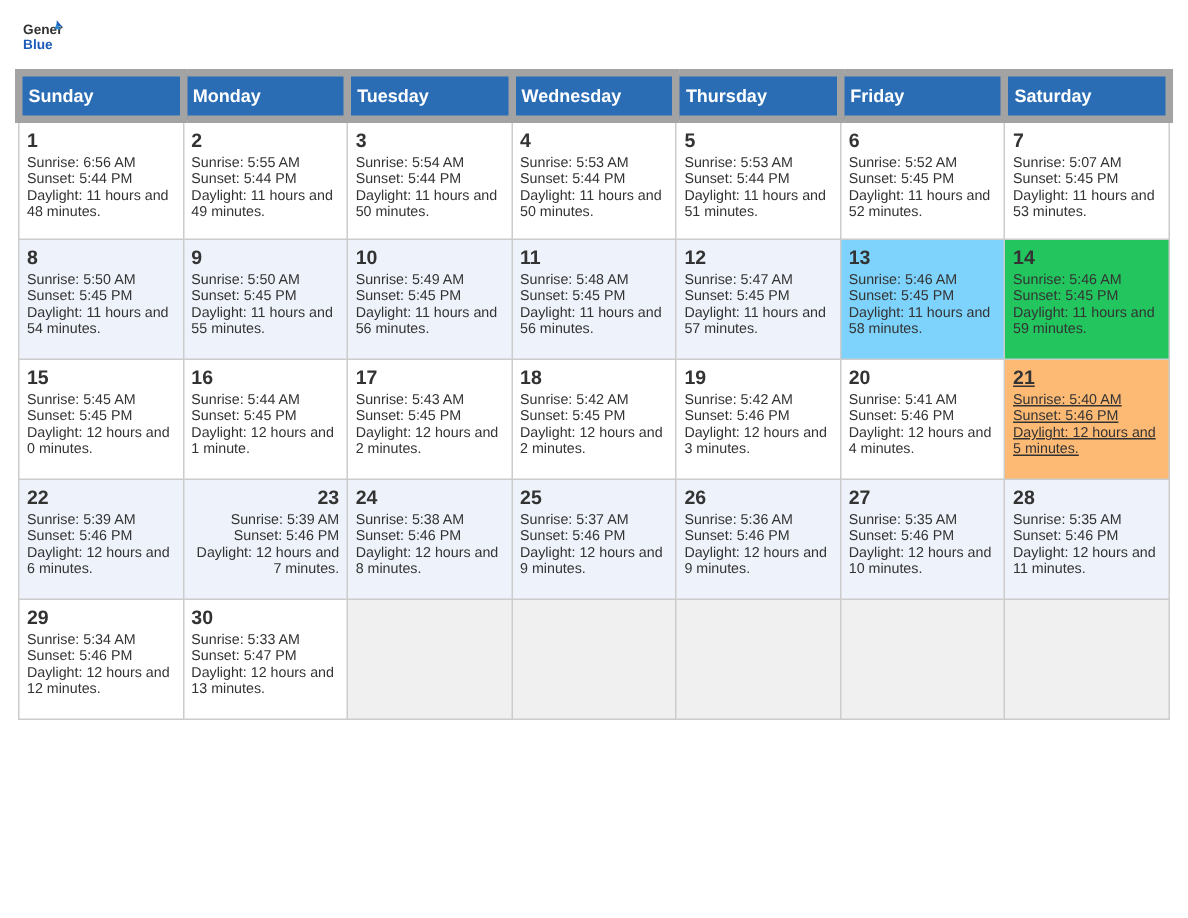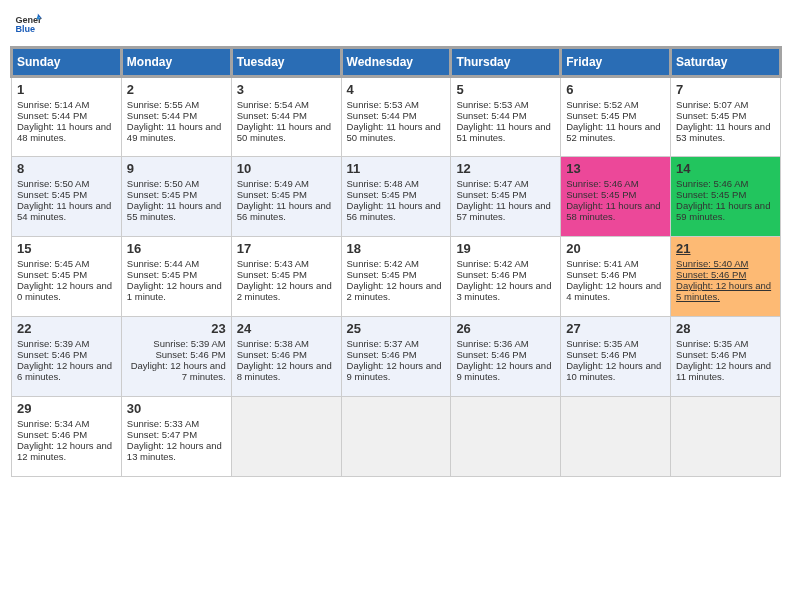--- a/index.html
+++ b/index.html
@@ -43,21 +43,21 @@
       border-collapse: collapse;
       table-layout: fixed;
     }
     th {
       background-color: #2a6db5;
       color: #fff;
       font-size: 12px;
       font-weight: bold;
       padding: 6px 4px;
       text-align: left;
-      border: 3px solid #a3a3a3;
+      border: 5px solid #a3a3a3;
     }
     td {
       border: 1px solid #ccc;
       vertical-align: top;
       padding: 4px 5px;
       font-size: 9.5px;
       color: #333;
       background: #fff;
       height: 80px;
     }
@@ -106,35 +106,35 @@
         <th>Monday</th>
         <th>Tuesday</th>
         <th>Wednesday</th>
         <th>Thursday</th>
         <th>Friday</th>
         <th>Saturday</th>
       </tr>
   </thead>
   <tbody id="calendar-body">
       <tr>
-        <td style="background: rgb(255, 255, 255);"><span class="day-num">1</span><span>Sunrise: 5:14 AM</span><br><span>Sunset: 5:44 PM</span><br><span>Daylight: 11 hours and 48 minutes.</span></td>
+        <td style="background: rgb(255, 255, 255);"><span class="day-num">1</span><span>Sunrise: 6:56 AM</span><br><span>Sunset: 5:44 PM</span><br><span>Daylight: 11 hours and 48 minutes.</span></td>
         <td style="background: rgb(255, 255, 255);"><span class="day-num">2</span><span>Sunrise: 5:55 AM</span><br><span>Sunset: 5:44 PM</span><br><span>Daylight: 11 hours and 49 minutes.</span></td>
         <td style="background: rgb(255, 255, 255);"><span class="day-num">3</span><span>Sunrise: 5:54 AM</span><br><span>Sunset: 5:44 PM</span><br><span>Daylight: 11 hours and 50 minutes.</span></td>
         <td style="background: rgb(255, 255, 255);"><span class="day-num">4</span><span>Sunrise: 5:53 AM</span><br><span>Sunset: 5:44 PM</span><br><span>Daylight: 11 hours and 50 minutes.</span></td>
         <td style="background: rgb(255, 255, 255);"><span class="day-num">5</span><span>Sunrise: 5:53 AM</span><br><span>Sunset: 5:44 PM</span><br><span>Daylight: 11 hours and 51 minutes.</span></td>
         <td style="background: rgb(255, 255, 255);"><span class="day-num">6</span><span>Sunrise: 5:52 AM</span><br><span>Sunset: 5:45 PM</span><br><span>Daylight: 11 hours and 52 minutes.</span></td>
         <td style="background: rgb(255, 255, 255);"><span class="day-num">7</span><span>Sunrise: 5:07 AM</span><br><span>Sunset: 5:45 PM</span><br><span>Daylight: 11 hours and 53 minutes.</span></td>
       </tr>
       <tr>
         <td style="background: rgb(238, 242, 250);"><span class="day-num">8</span><span>Sunrise: 5:50 AM</span><br><span>Sunset: 5:45 PM</span><br><span>Daylight: 11 hours and 54 minutes.</span></td>
         <td style="background: rgb(238, 242, 250);"><span class="day-num">9</span><span>Sunrise: 5:50 AM</span><br><span>Sunset: 5:45 PM</span><br><span>Daylight: 11 hours and 55 minutes.</span></td>
         <td style="background: rgb(238, 242, 250);"><span class="day-num">10</span><span>Sunrise: 5:49 AM</span><br><span>Sunset: 5:45 PM</span><br><span>Daylight: 11 hours and 56 minutes.</span></td>
         <td style="background: rgb(238, 242, 250); margin-left: 48px;"><span class="day-num">11</span><span>Sunrise: 5:48 AM</span><br><span>Sunset: 5:45 PM</span><br><span>Daylight: 11 hours and 56 minutes.</span></td>
         <td style="background: rgb(238, 242, 250); margin-left: 23px;"><span class="day-num">12</span><span>Sunrise: 5:47 AM</span><br><span>Sunset: 5:45 PM</span><br><span>Daylight: 11 hours and 57 minutes.</span></td>
-        <td style="background: #ec4899;"><span class="day-num">13</span><span>Sunrise: 5:46 AM</span><br><span>Sunset: 5:45 PM</span><br><span>Daylight: 11 hours and 58 minutes.</span></td>
+        <td style="background: #7dd3fc;"><span class="day-num">13</span><span>Sunrise: 5:46 AM</span><br><span>Sunset: 5:45 PM</span><br><span>Daylight: 11 hours and 58 minutes.</span></td>
         <td style="background: #22c55e;"><span class="day-num">14</span><span>Sunrise: 5:46 AM</span><br><span>Sunset: 5:45 PM</span><br><span>Daylight: 11 hours and 59 minutes.</span></td>
       </tr>
       <tr>
         <td style="background: rgb(255, 255, 255);"><span class="day-num">15</span><span>Sunrise: 5:45 AM</span><br><span>Sunset: 5:45 PM</span><br><span>Daylight: 12 hours and 0 minutes.</span></td>
         <td style="background: rgb(255, 255, 255);"><span class="day-num">16</span><span>Sunrise: 5:44 AM</span><br><span>Sunset: 5:45 PM</span><br><span>Daylight: 12 hours and 1 minute.</span></td>
         <td style="background: rgb(255, 255, 255);"><span class="day-num">17</span><span>Sunrise: 5:43 AM</span><br><span>Sunset: 5:45 PM</span><br><span>Daylight: 12 hours and 2 minutes.</span></td>
         <td style="background: rgb(255, 255, 255);"><span class="day-num">18</span><span>Sunrise: 5:42 AM</span><br><span>Sunset: 5:45 PM</span><br><span>Daylight: 12 hours and 2 minutes.</span></td>
         <td style="background: rgb(255, 255, 255);"><span class="day-num">19</span><span>Sunrise: 5:42 AM</span><br><span>Sunset: 5:46 PM</span><br><span>Daylight: 12 hours and 3 minutes.</span></td>
         <td style="background: rgb(255, 255, 255);"><span class="day-num">20</span><span>Sunrise: 5:41 AM</span><br><span>Sunset: 5:46 PM</span><br><span>Daylight: 12 hours and 4 minutes.</span></td>
         <td style="background: #fdba74; text-decoration: underline;"><span class="day-num">21</span><span>Sunrise: 5:40 AM</span><br><span>Sunset: 5:46 PM</span><br><span>Daylight: 12 hours and 5 minutes.</span></td>

